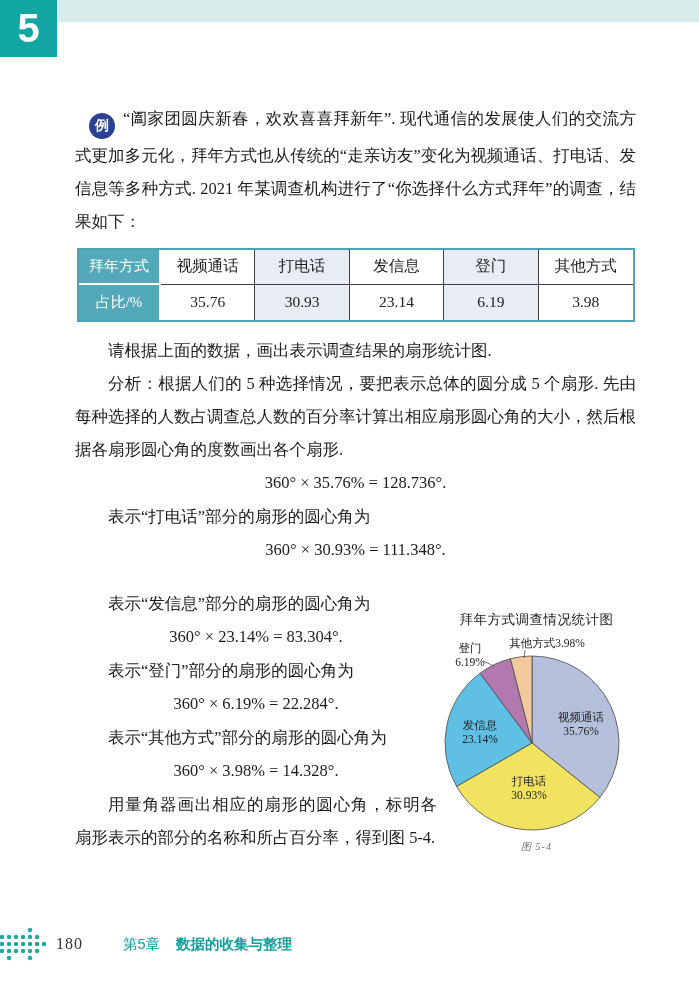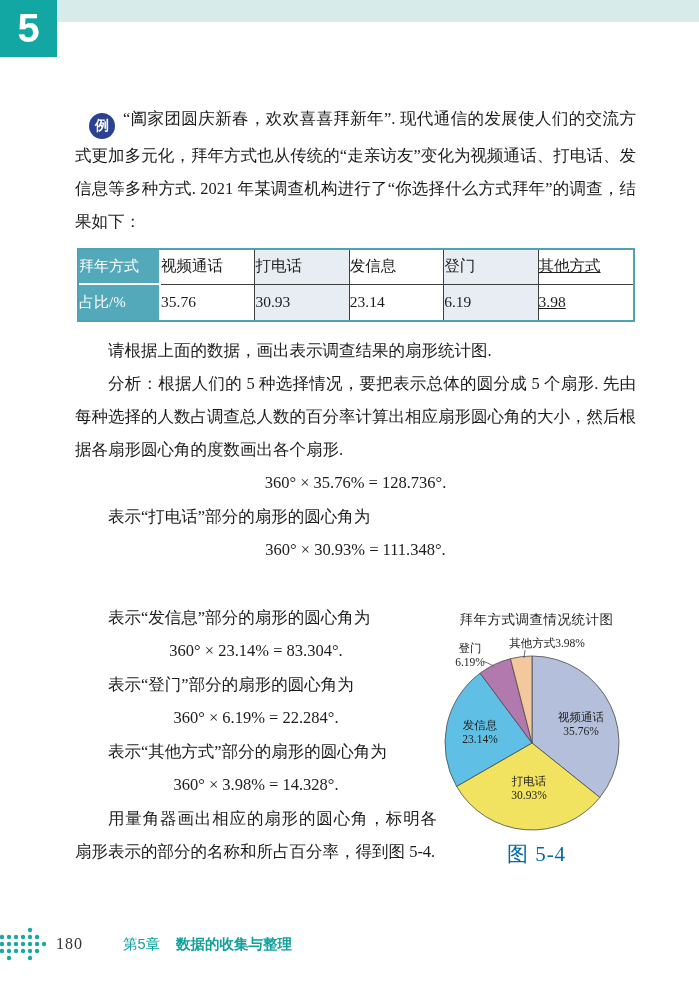--- a/index.html
+++ b/index.html
@@ -57,48 +57,48 @@
   
   .data-table {
     border-collapse: separate; border-spacing: 0;
     border: 2px solid #4da3b3;
     width: 558px;
     margin: 10px 0 12px 2px;
     font-size: 15.5px;
     table-layout: fixed;
   }
   .data-table td {
-    height: 35px; vertical-align: middle;
+    height: 35px; text-align: center; vertical-align: middle;
     background: #ffffff;
     margin-top: 31px;
   }
   .data-table td.head {
     background: #53a9ba; color: #ffffff;
     border-right: 2px solid #ffffff;
     width: 82px;
     font-size: 15px;
   }
   .data-table tr:first-child td.head { border-bottom: 2px solid #ffffff; }
   .data-table td.shade { background: #e7edf2; }
   .data-table td.data { border-right: 1px solid #3f3f3f; }
-  .data-table td.data:last-child { border-right: none; text-decoration: underline; }
+  .data-table td.data:last-child { border-right: none; }
   .data-table tr:first-child td.data { border-bottom: 1px solid #3f3f3f; }
   
   .two-col { display: flex; align-items: flex-end; }
   .two-col .left { width: 362px; }
   .two-col .right { width: 199px; }
   .figure { padding-top: 44px; text-align: center; }
   .fig-title {
     font-size: 13.5px; letter-spacing: 0.5px;
     line-height: 18px; margin-bottom: 2px;
     color: #222;
   }
   .fig-caption {
-    font-size: 21px; letter-spacing: 1px;
-    margin-top: 3px; color: #0369a1;
+    font-size: 10px; letter-spacing: 1px;
+    margin-top: 3px; color: #737373; font-style: italic;
   }
   #pie-svg { display: block; margin: 0 auto; }
   
   .footer {
     position: absolute; left: 0; top: 922px;
     width: 583px; height: 44px;
     display: flex; align-items: center;
   }
   .footer .page-num {
     font-size: 16px; color: #333; margin-left: 8px;

